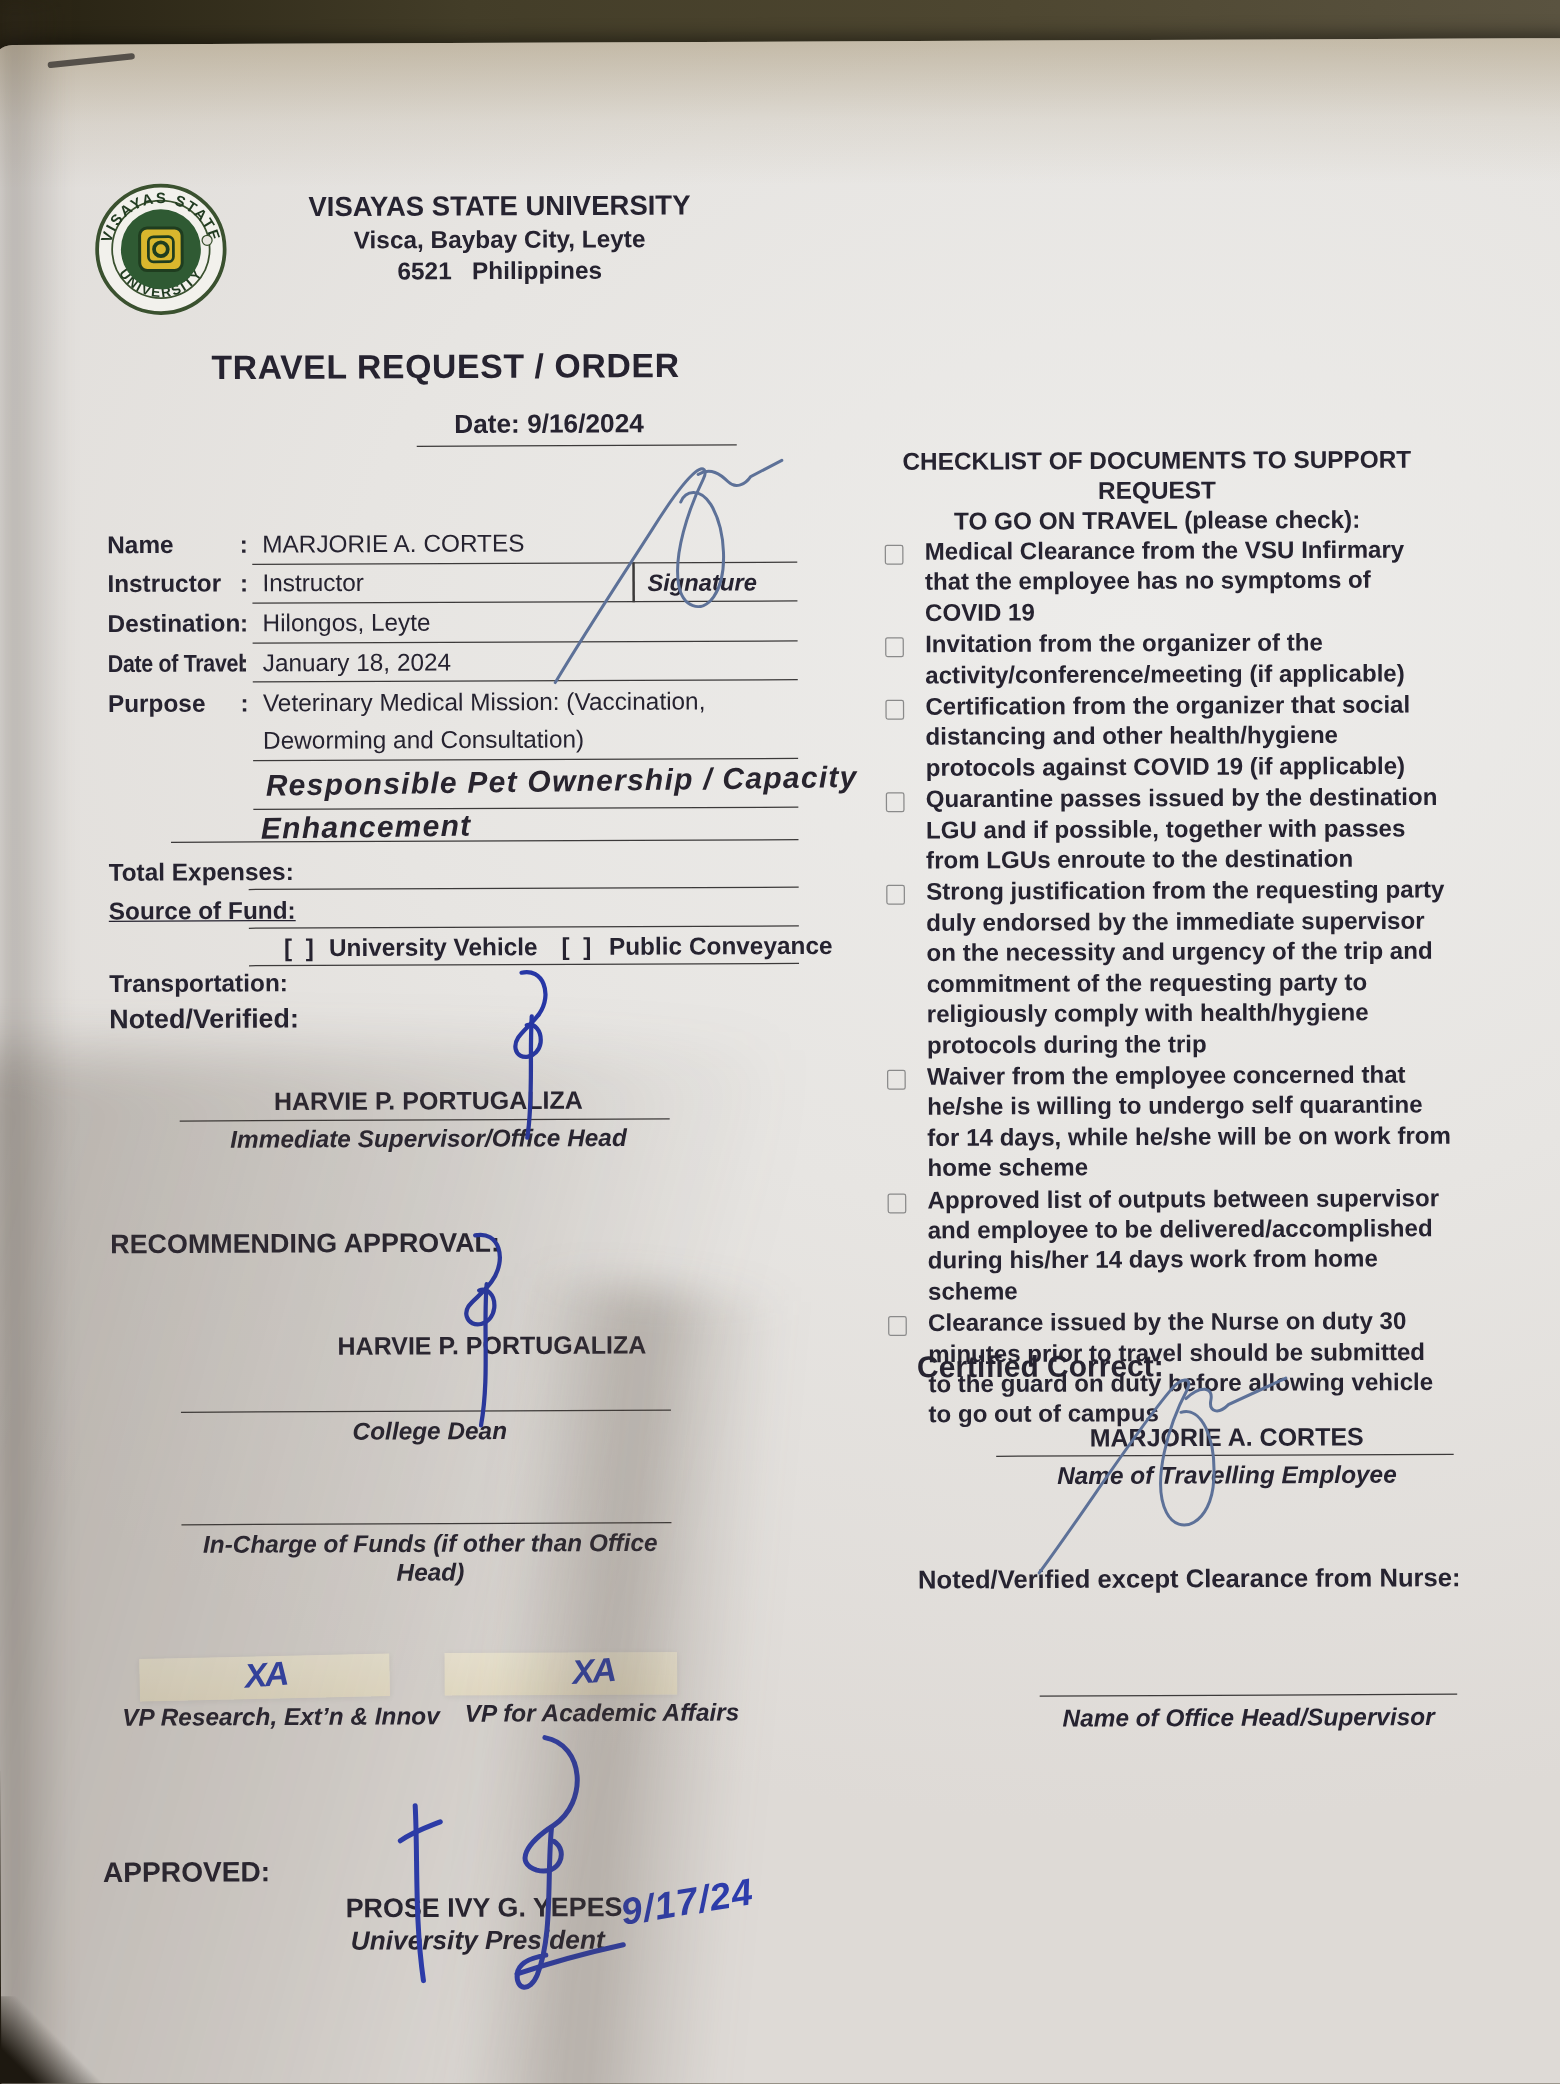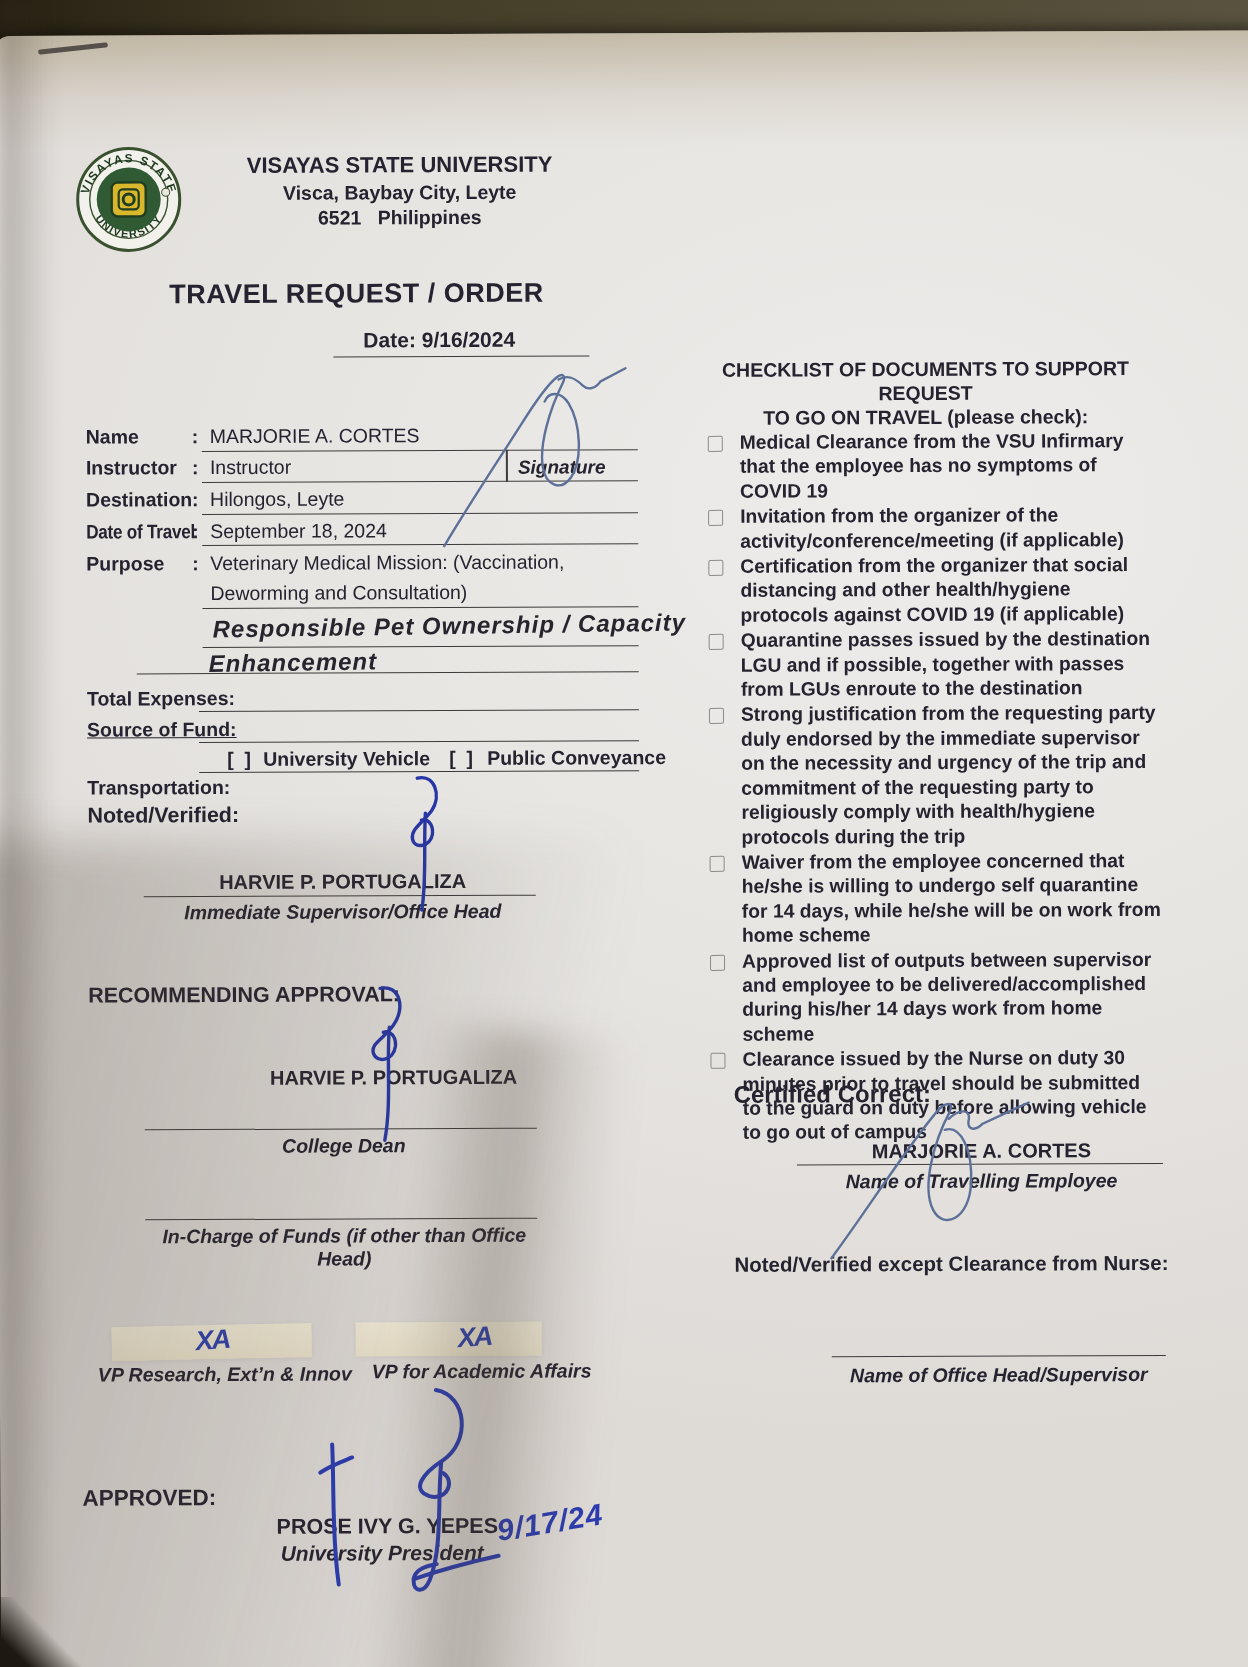--- a/index.html
+++ b/index.html
@@ -98,21 +98,21 @@
     <div class="abs b i" style="left:522px;top:423px;font-size:19px;">Signature</div>
     <div class="line" style="left:206px;top:447px;width:436px;"></div>
 
     <div class="abs lbl" style="left:90px;top:453px;">Destination</div>
     <div class="abs lbl" style="left:196px;top:453px;">:</div>
     <div class="abs val" style="left:214px;top:453px;">Hilongos, Leyte</div>
     <div class="line" style="left:206px;top:479px;width:436px;"></div>
 
     <div class="abs lbl" style="left:90px;top:485px;transform:scaleX(.88);transform-origin:left;letter-spacing:-.3px;">Date of Travel</div>
     <div class="abs lbl" style="left:196px;top:485px;">:</div>
-    <div class="abs val" style="left:214px;top:485px;">September 18, 2024</div>
+    <div class="abs val" style="left:214px;top:485px;">January 18, 2024</div>
     <div class="line" style="left:206px;top:510px;width:436px;"></div>
 
     <div class="abs lbl" style="left:90px;top:517px;">Purpose</div>
     <div class="abs lbl" style="left:196px;top:517px;">:</div>
     <div class="abs val" style="left:214px;top:517px;">Veterinary Medical Mission: (Vaccination,</div>
     <div class="abs val" style="left:214px;top:547px;">Deworming and Consultation)</div>
     <div class="line" style="left:206px;top:573px;width:436px;"></div>
 
     <div class="abs hand" style="left:216px;top:578px;">Responsible Pet Ownership / Capacity</div>
     <div class="line" style="left:206px;top:612px;width:436px;"></div>

